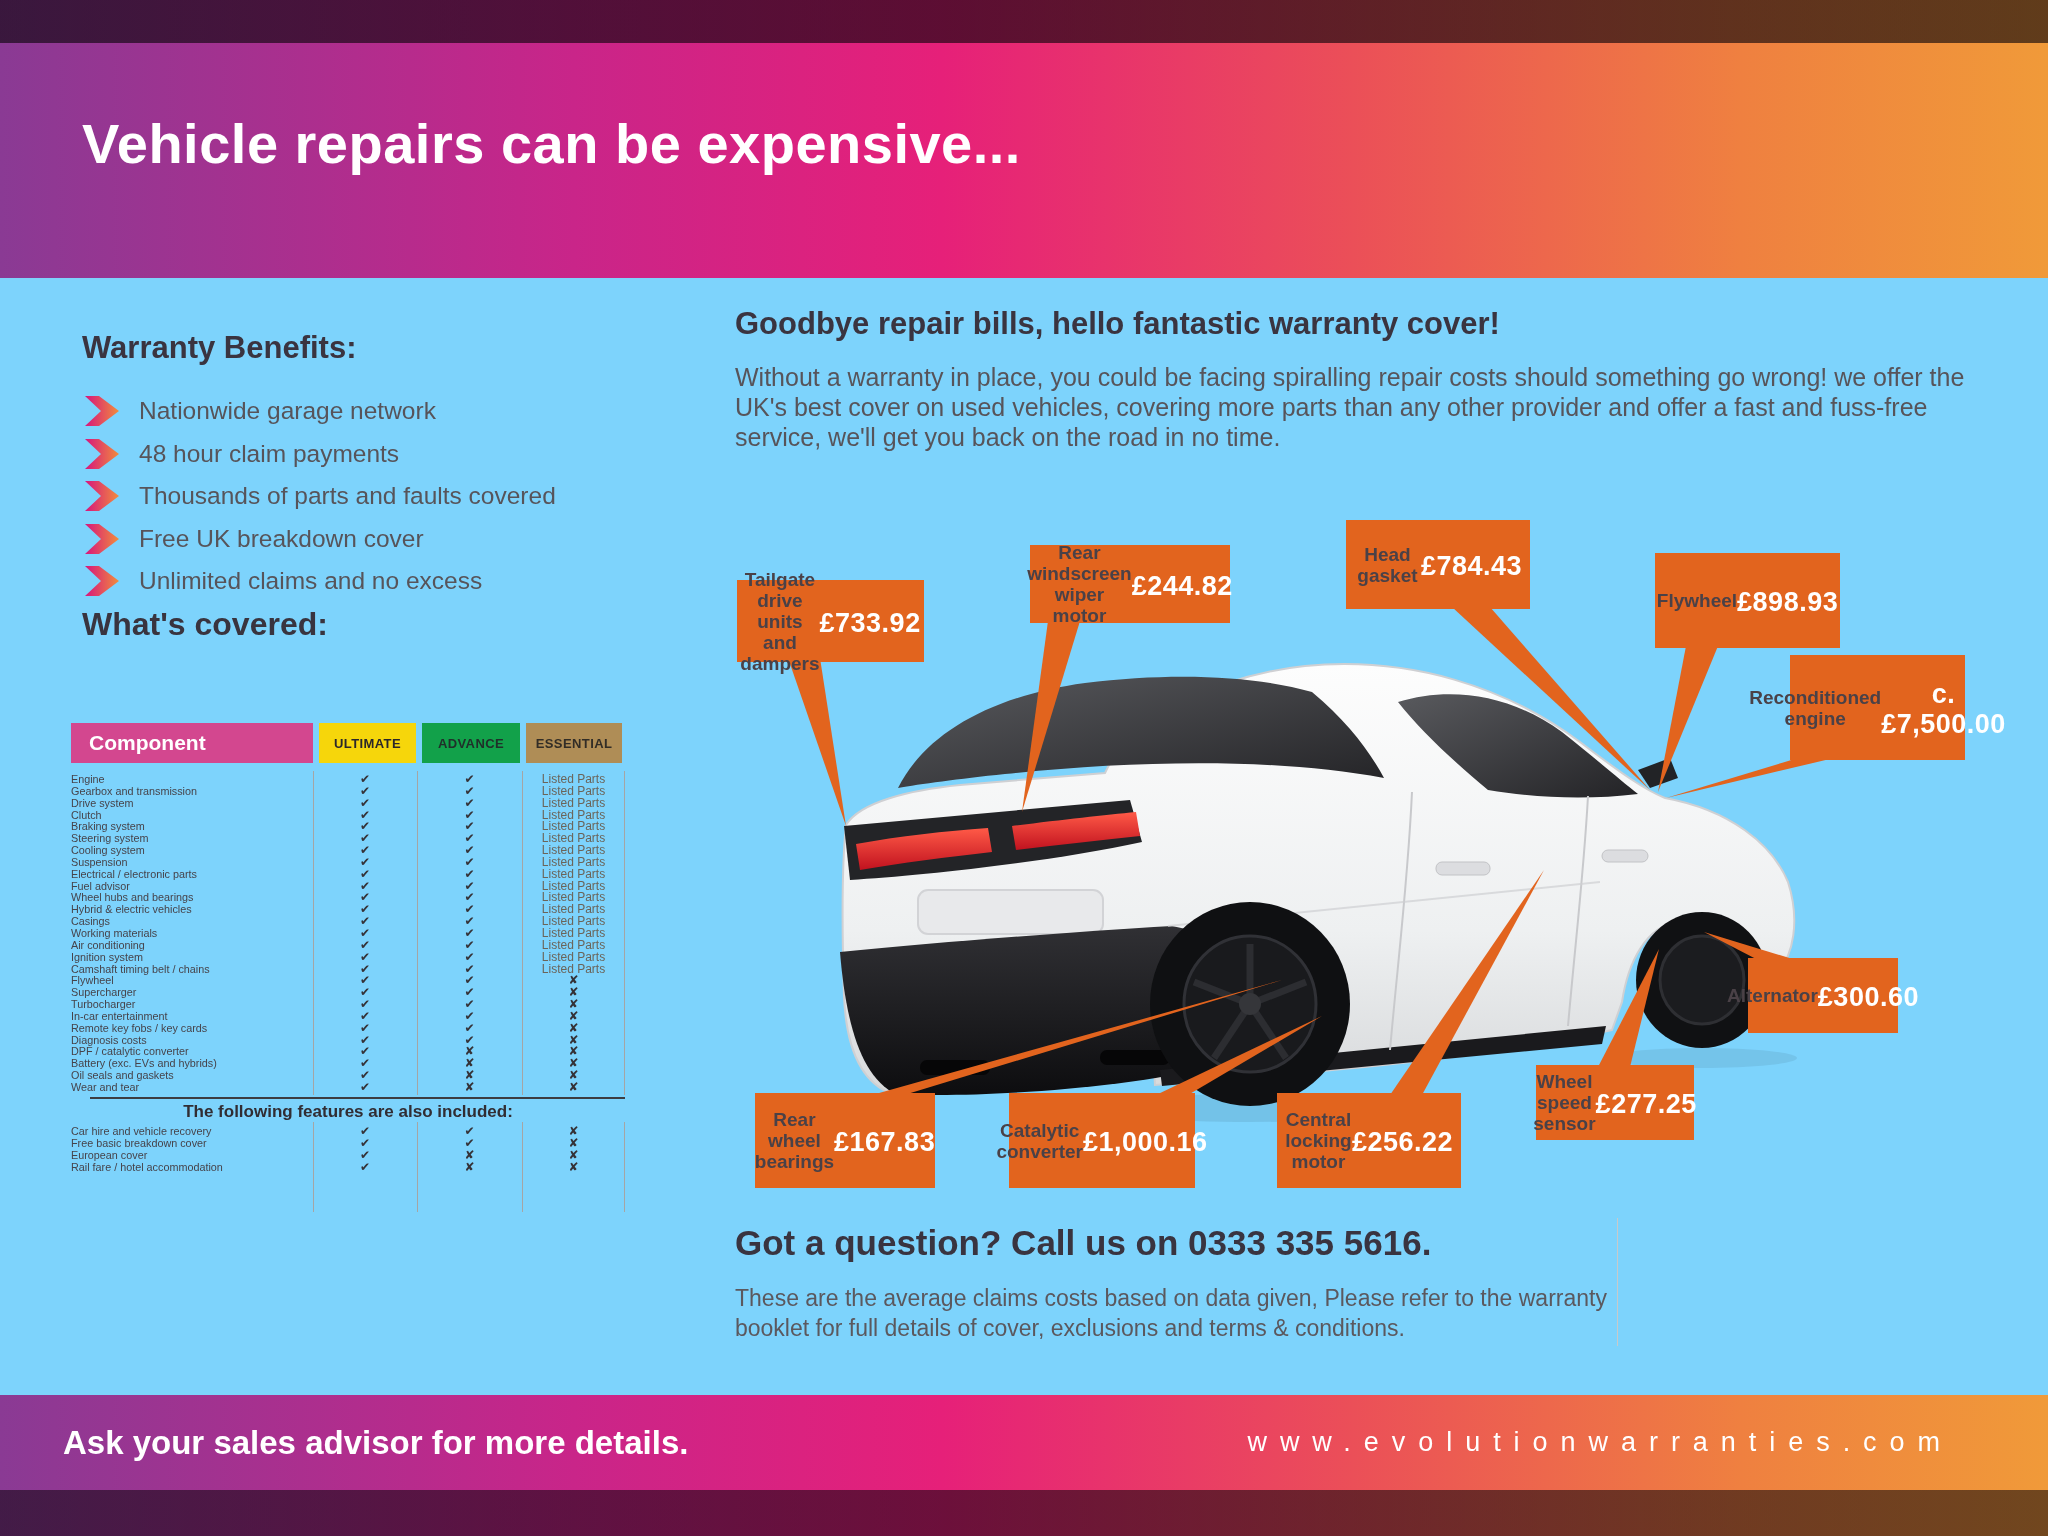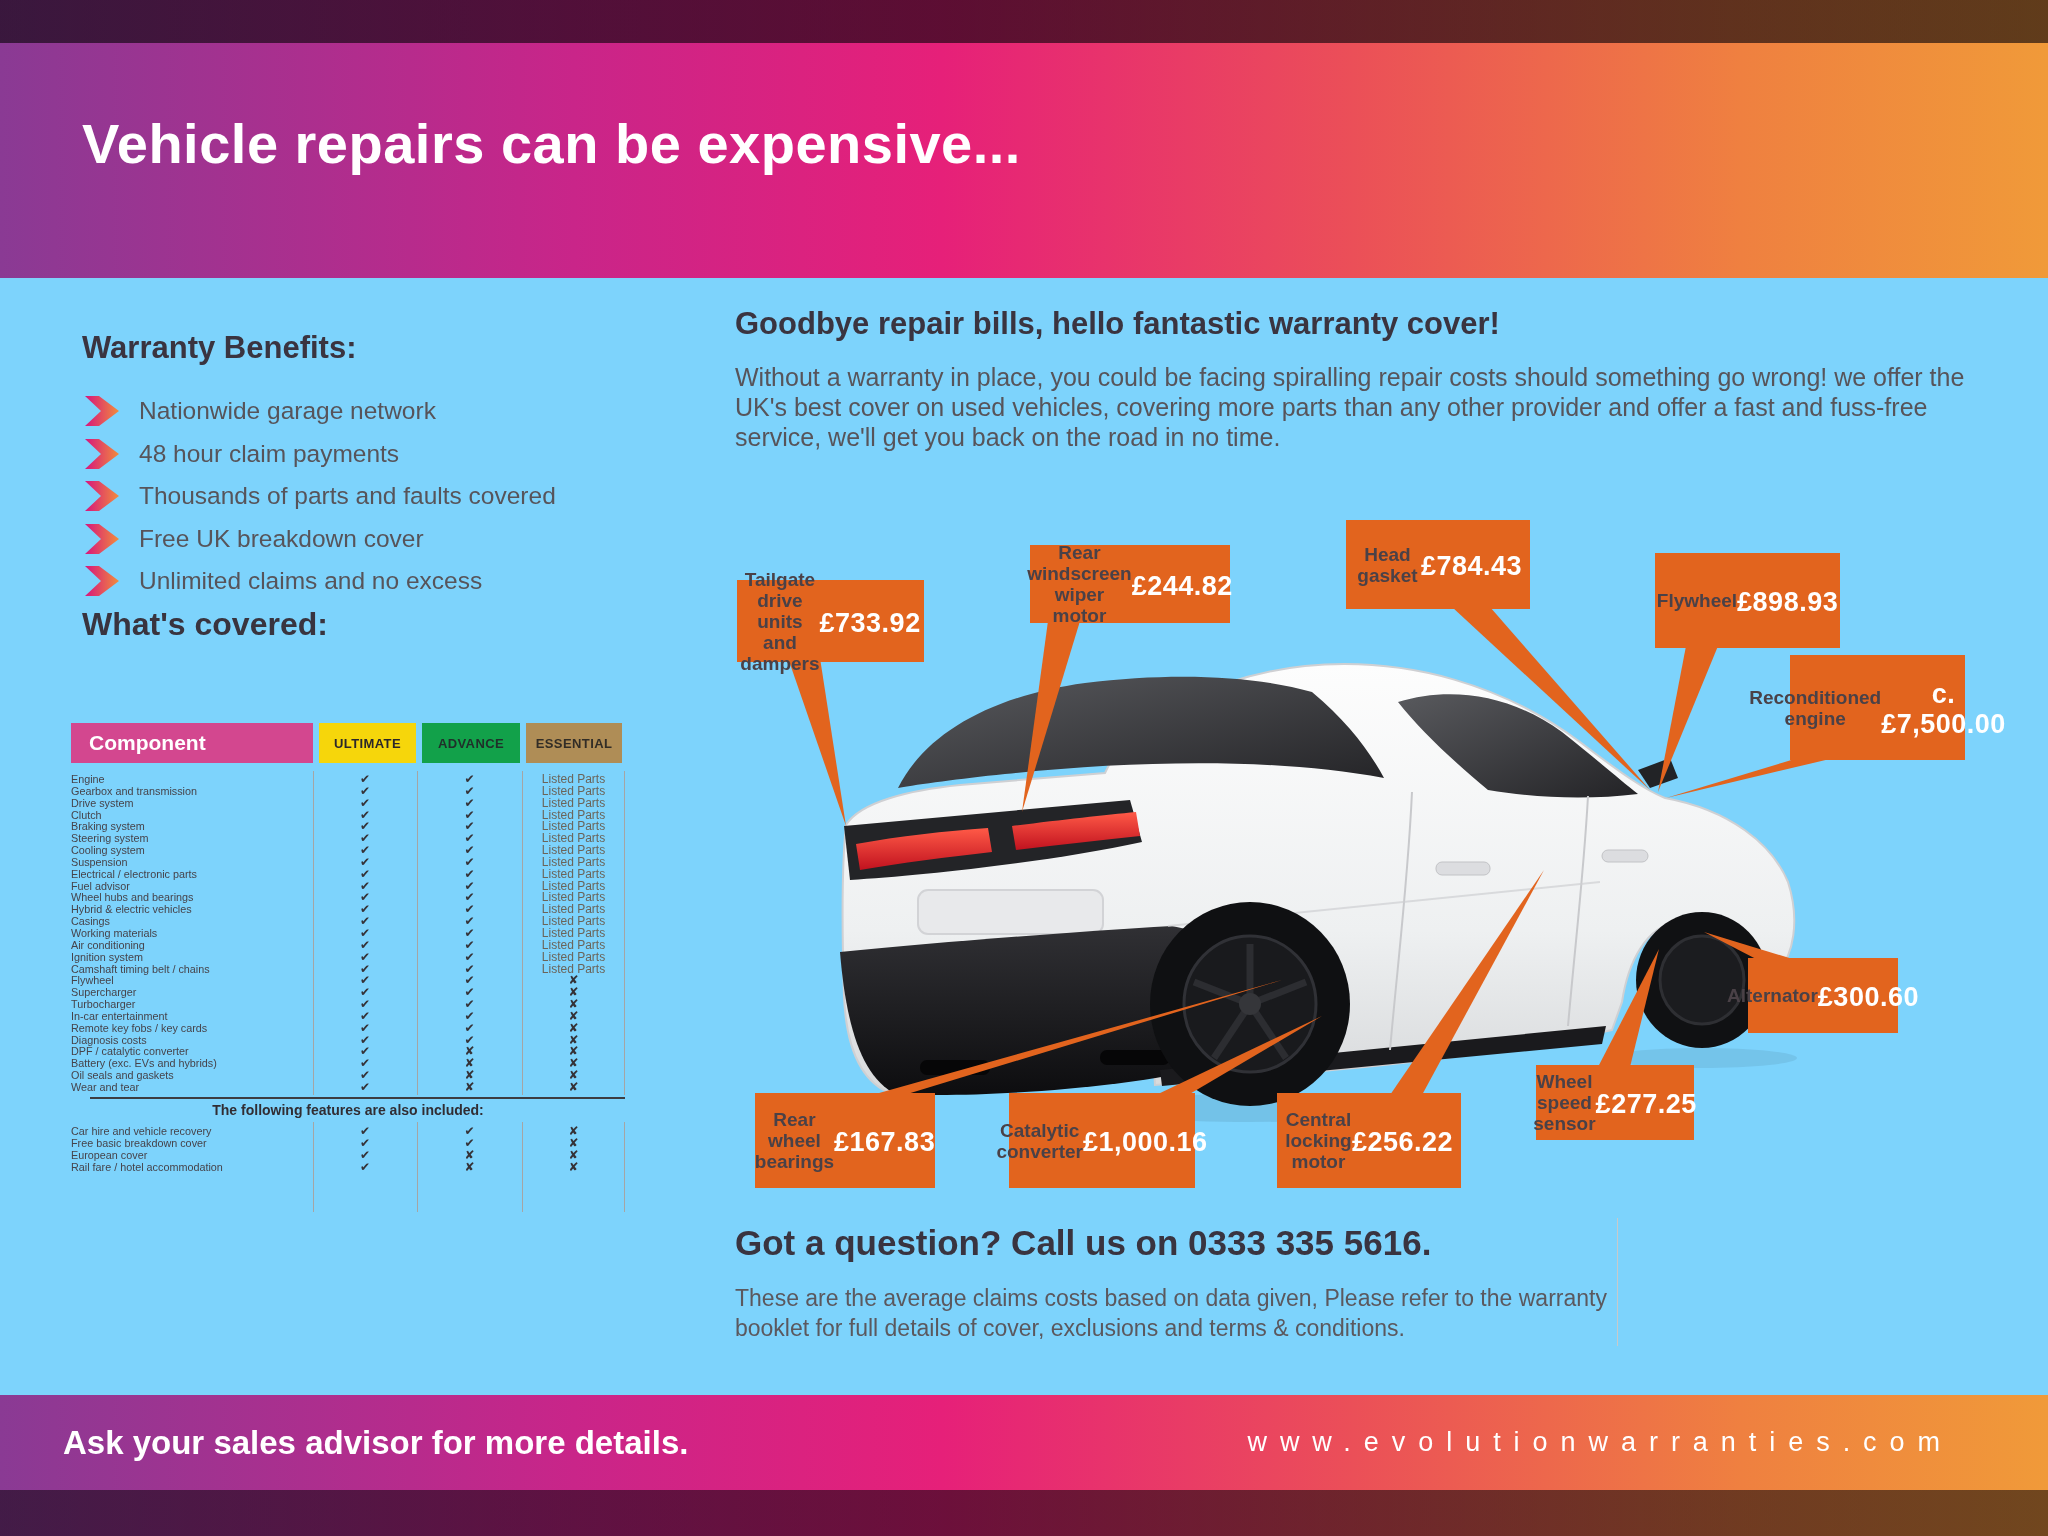--- a/index.html
+++ b/index.html
@@ -44,21 +44,21 @@
   #tbody-extra{top:402px}
   .trow{display:grid;grid-template-columns:242px 104px 105px 103px;height:11.85px;align-items:center}
   .c-name{font-size:10.8px;color:#46434a;white-space:nowrap;overflow:visible}
   .c-mark{text-align:center;font-size:12px;color:#353237;font-weight:bold;line-height:1}
   .c-mark.listed{font-size:12px;color:#6b6459;font-weight:normal}
   .vline{position:absolute;width:1px;background:#a5a5a5}
   .vl-a{left:242px}.vl-b{left:346px}.vl-c{left:451px}.vl-d{left:553px}
   .vseg1{top:48px;height:324px}
   .vseg2{top:399px;height:90px}
   .tdivider{position:absolute;left:19px;top:374px;width:535px;height:2px;background:#3c3c41}
-  .also-heading{position:absolute;left:0;top:379px;width:554px;text-align:center;font-size:14px;font-weight:bold;color:#312d33}
+  .also-heading{position:absolute;left:0;top:379px;width:554px;text-align:center;font-size:17px;font-weight:bold;color:#312d33}
 
   
   .promo-heading{position:absolute;left:735px;top:28px;font-size:31px;font-weight:600;color:#3a3440}
   .promo-body{position:absolute;left:735px;top:84px;width:1250px;font-size:25px;line-height:30px;color:#57545a}
   .question-heading{position:absolute;left:735px;top:945px;font-size:35px;font-weight:600;color:#393440}
   .disclaimer{position:absolute;left:735px;top:1005px;width:900px;font-size:23px;line-height:30px;color:#5b585e}
   .v-divider{position:absolute;left:1617px;top:940px;width:1px;height:128px;background:#c9c9c9}
 
   
   .car-wrap{position:absolute;left:800px;top:352px;width:1010px;height:505px;z-index:1}

